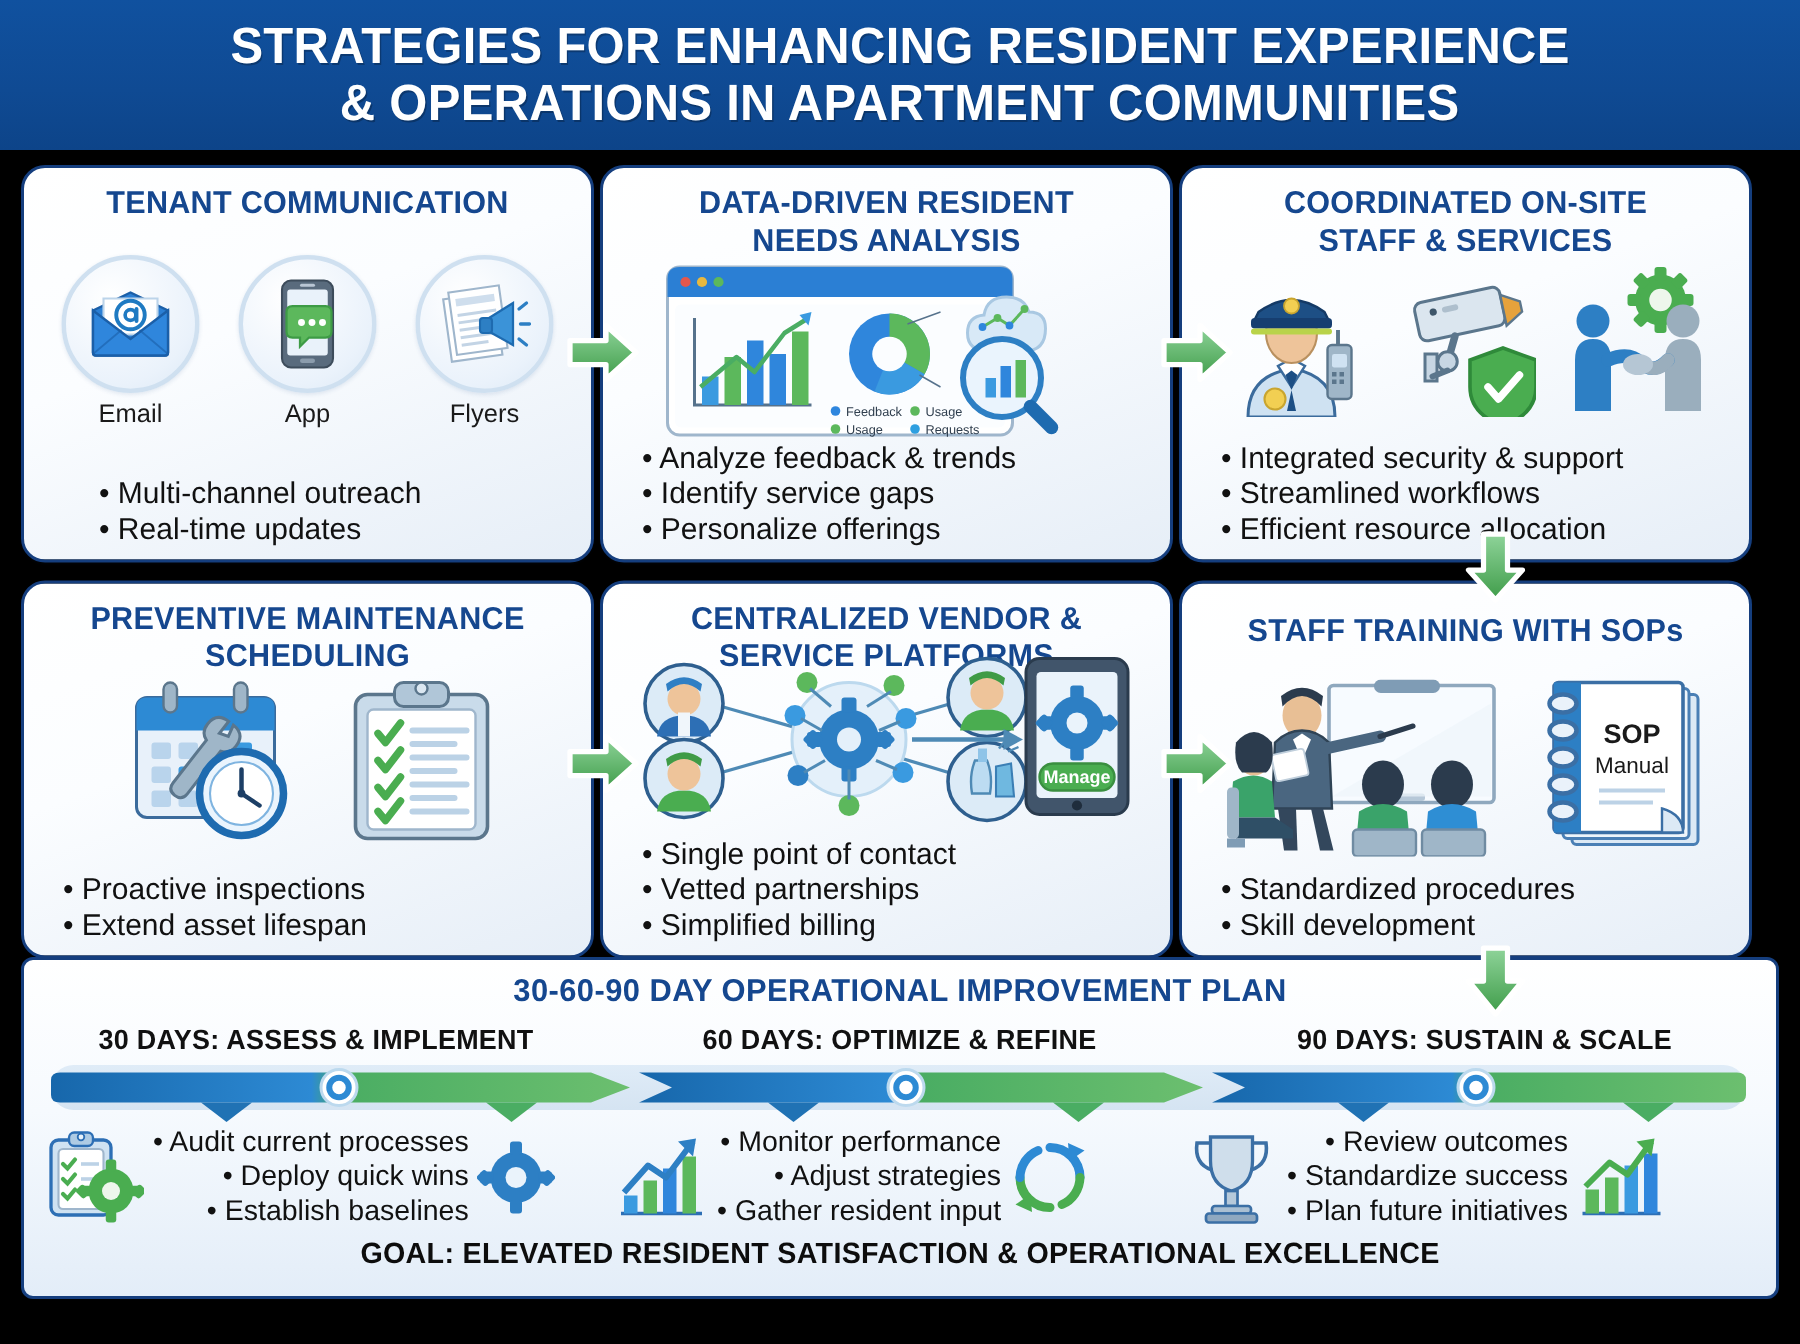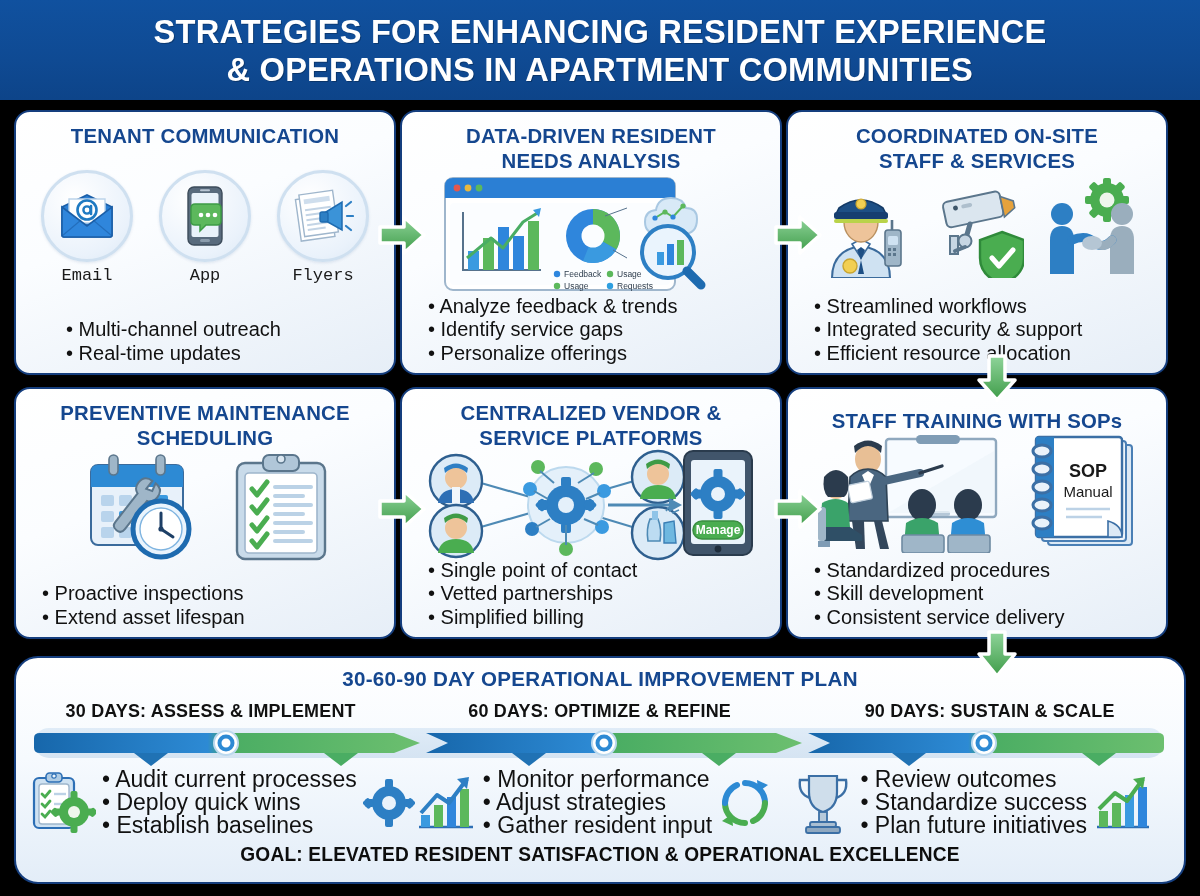--- a/index.html
+++ b/index.html
@@ -61,49 +61,49 @@
 
   
   .well{
     width:86px;height:86px;border-radius:50%;
     background:radial-gradient(circle at 35% 30%,#ffffff 0%,#eaf2fb 70%,#dbe8f5 100%);
     border:3px solid #cfe0f0;
     display:flex;align-items:center;justify-content:center;
     box-shadow:0 1px 3px rgba(30,70,130,.12);
   }
   .wlabel{font-size:17px;color:#1a1a1a;text-align:center;margin-top:4px;}
-  .wcol{display:flex;flex-direction:column;align-items:center;font-family:Liberation Mono, monospace;}
+  .wcol{display:flex;flex-direction:column;align-items:center;}
 
   
   .arrow-h{
     position:absolute;width:52px;height:44px;z-index:5;
   }
   .arrow-v{
     position:absolute;width:44px;height:52px;z-index:5;
   }
 
   
   .panel{
-    position:absolute;left:14px;top:656px;width:1172px;height:228px;
+    position:absolute;left:14px;top:638px;width:1172px;height:228px;
     background:linear-gradient(180deg,#ffffff 0%,#f6fafe 45%,#e3edf8 100%);
-    border:2.5px solid #153e7e;border-radius:24px;box-sizing:border-box;
+    border:2.5px solid #153e7e;border-radius:8px;box-sizing:border-box;
   }
   .ptitle{
     text-align:center;color:#15478f;font-weight:bold;font-size:21px;
     margin-top:9px;letter-spacing:.3px;transform:scaleX(.98);
   }
   .phase-heads{display:flex;margin-top:9px;}
   .phase-heads div{
     flex:1;text-align:center;font-weight:bold;font-size:18.5px;color:#111;
     letter-spacing:.2px;transform:scaleX(.97);
   }
   .tl-wrap{position:relative;height:40px;margin:4px 18px 0;}
   .phase-body{display:flex;margin-top:2px;padding:0 14px;}
   .pcell{flex:1;display:flex;align-items:center;gap:6px;}
-  .pbul{font-size:23px;line-height:23px;color:#111;white-space:nowrap;}
+  .pbul{font-size:19px;line-height:23px;color:#111;white-space:nowrap;text-align:right;}
   .goal{
     text-align:center;font-weight:bold;font-size:19.5px;color:#0d0d0d;
     margin-top:6px;letter-spacing:.2px;transform:scaleX(.98);
   }
 </style>
 </head>
 <body>
 
 <div class="page">
 
@@ -322,22 +322,22 @@
             <path d="M8 96 V62 q0 -14 12 -14 q12 0 12 14 V96 Z" fill="#2d7fc4"></path>
             <circle cx="80" cy="36" r="11" fill="#9aaebd"></circle>
             <path d="M68 96 V62 q0 -14 12 -14 q12 0 12 14 V96 Z" fill="#9aaebd"></path>
             <path d="M30 62 q14 -6 22 2 q8 8 18 -2" stroke="#2d7fc4" stroke-width="9" fill="none" stroke-linecap="round"></path>
             <path d="M52 64 q10 8 18 -2" stroke="#9aaebd" stroke-width="9" fill="none" stroke-linecap="round"></path>
             <ellipse cx="50" cy="65" rx="10" ry="7" fill="#b5c6d4"></ellipse>
           </svg>
         </div>
 
         <div class="bullets">
+          <div>• <span>Integrated security &amp; support</span></div>
           <div>• <span>Streamlined workflows</span></div>
-          <div>• <span>Integrated security &amp; support</span></div>
           <div>• <span>Efficient resource allocation</span></div>
         </div>
       </div>
     </div>
 
     <div class="row row2">
 
       <div class="card card-a">
         <div class="ctitle">PREVENTIVE MAINTENANCE</div>
         <div class="ctitle" style="margin-top:0;">SCHEDULING</div>
@@ -395,21 +395,21 @@
         <div class="bullets">
           <div>• <span>Proactive inspections</span></div>
           <div>• <span>Extend asset lifespan</span></div>
         </div>
       </div>
 
       <div class="card card-b">
         <div class="ctitle">CENTRALIZED VENDOR &amp;</div>
         <div class="ctitle" style="margin-top:0;">SERVICE PLATFORMS</div>
 
-        <div class="icons" style="top:60px;text-align:right;">
+        <div class="icons" style="top:48px;text-align:right;">
           <svg width="330" height="112" viewBox="0 0 330 112">
 
             <g stroke="#4e8ab5" stroke-width="2.2" fill="none">
               <path d="M48 32 L118 52"></path>
                 <path d="M48 80 L118 60"></path>
               <path d="M160 46 L215 30"></path>
                 <path d="M160 64 L213 80"></path>
             </g>
 
             <circle cx="140" cy="56" r="38" fill="#e4f0fa" stroke="#bcd9ee" stroke-width="2"></circle>
@@ -503,21 +503,21 @@
         <div class="bullets">
           <div>• <span>Single point of contact</span></div>
           <div>• <span>Vetted partnerships</span></div>
           <div>• <span>Simplified billing</span></div>
         </div>
       </div>
 
       <div class="card card-c">
         <div class="ctitle" style="margin-top:19px;">STAFF TRAINING WITH SOPs</div>
 
-        <div class="icons" style="top:46px;gap:6px;text-decoration:underline;">
+        <div class="icons" style="top:64px;gap:6px;text-decoration:underline;">
           <svg width="200" height="118" viewBox="0 0 200 118">
 
             <rect x="70" y="4" width="110" height="78" rx="3" fill="#f7fbff" stroke="#8fa8be" stroke-width="2.4"></rect>
             <rect x="100" y="0" width="44" height="9" rx="4.5" fill="#7f9cb5"></rect>
             <rect x="112" y="76" width="22" height="5" rx="2" fill="#b6c8d8"></rect>
             <path d="M72 78 L178 16 L178 78 Z" fill="#eef5fb" opacity=".7"></path>
 
             <g>
               <ellipse cx="52" cy="24" rx="13" ry="15" fill="#e8bf95"></ellipse>
               <path d="M39 18 q13 -14 26 0 l1 -7 q-14 -11 -28 0 Z" fill="#2b3b4d"></path>
@@ -570,21 +570,20 @@
                 <path d="M44 74 h44"></path>
                 <path d="M44 82 h36"></path>
               </g>
             <path d="M86 86 q14 4 14 16 l-14 0 Z" fill="#dce9f5" stroke="#3b6fa5" stroke-width="1.6"></path>
           </svg>
         </div>
 
         <div class="bullets">
           <div>• <span>Standardized procedures</span></div>
           <div>• <span>Skill development</span></div>
-          <div>• <span>Consistent service delivery</span></div>
         </div>
       </div>
     </div>
   </div>
 
   <svg class="arrow-h" style="left:376px;top:213px;" viewBox="0 0 52 44">
     <defs>
         <linearGradient id="ag1" x1="0" y1="0" x2="0" y2="1">
       <stop offset="0" stop-color="#8fd49a"></stop>
           <stop offset="1" stop-color="#3f9c49"></stop>

